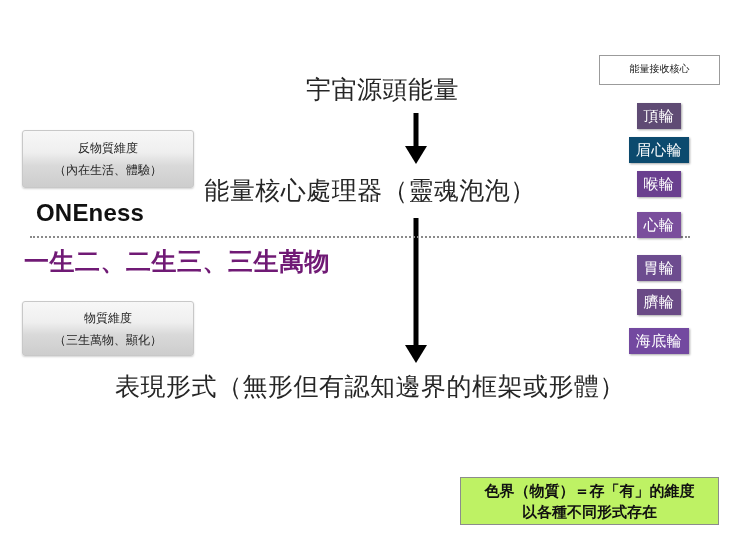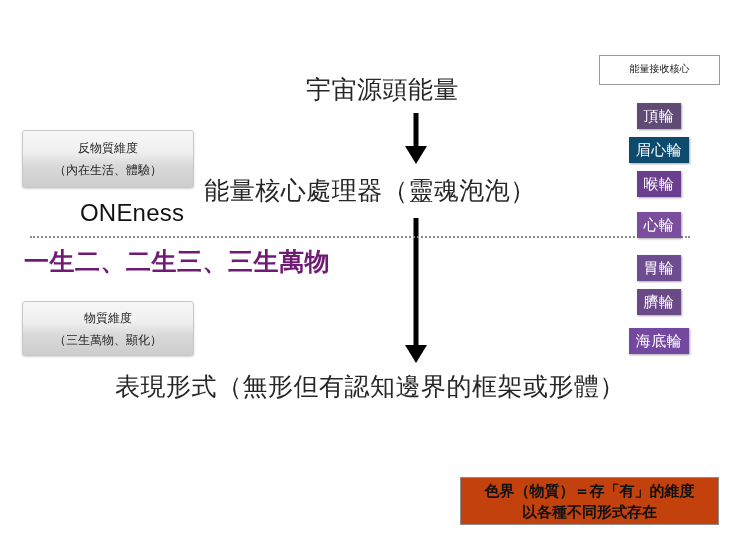--- a/index.html
+++ b/index.html
@@ -104,25 +104,24 @@
   #antimatter-dimension-box { left: 22px; top: 130px; width: 170px; height: 56px; }
   #material-dimension-box  { left: 22px; top: 301px; width: 170px; height: 53px; }
   .gray-box .line { display: block; white-space: nowrap; }
 
   
   #oneness-label {
     position: absolute;
     left: 36px;
     top: 199px;
     font-size: 24px;
-    font-weight: normal;
+    font-weight: bold;
     color: #111111;
     letter-spacing: 0.2px;
     white-space: nowrap;
-    margin-left: 44px;
   }
   #creation-phrase {
     position: absolute;
     left: 24px;
     top: 245px;
     font-size: 25px;
     font-weight: bold;
     color: #701a75;
     letter-spacing: 0.5px;
     white-space: nowrap;
@@ -164,21 +163,21 @@
   }
 
   
   #form-realm-box {
     position: absolute;
     left: 460px;
     top: 477px;
     width: 257px;
     height: 46px;
     border: 1px solid #8c8c8c;
-    background: #c2410c;
+    background: #bef264;
     color: #111111;
     font-size: 15px;
     font-weight: bold;
     line-height: 21px;
     text-align: center;
     display: flex;
     flex-direction: column;
     align-items: center;
     justify-content: center;
   }

